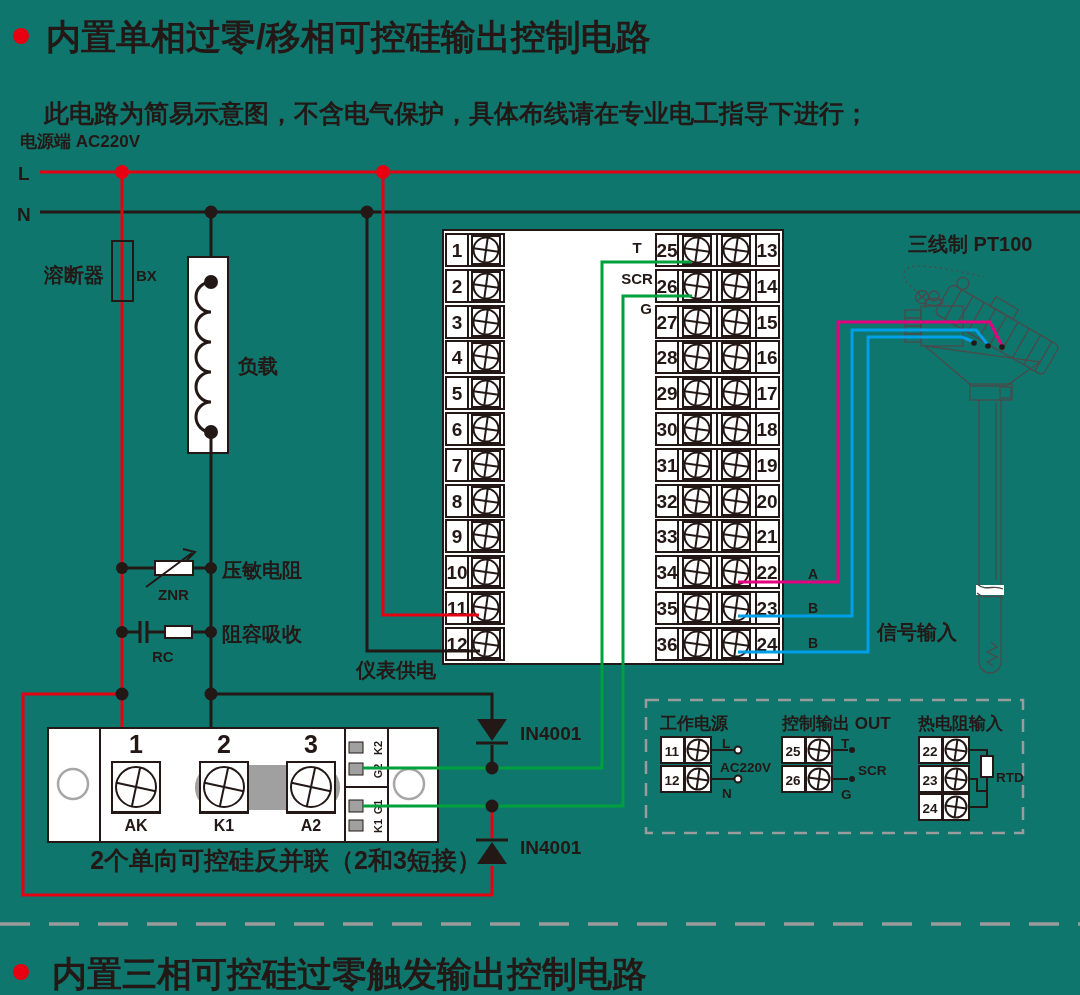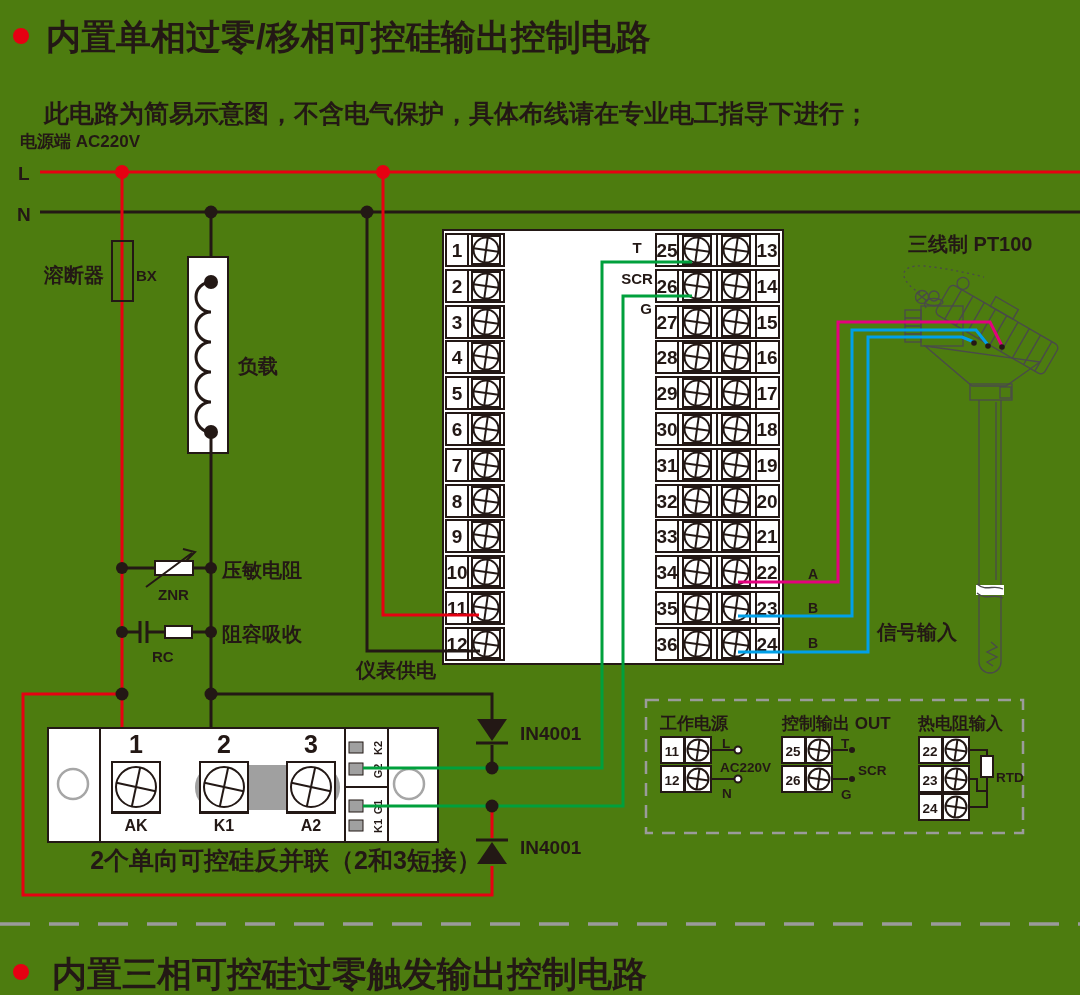--- a/index.html
+++ b/index.html
@@ -1,16 +1,16 @@
 <!DOCTYPE html>
 <html><head>
 <meta charset="utf-8">
 <style>
   html,body{margin:0;padding:0;background:#fff;}
-  .stage{position:relative;width:1080px;height:995px;background:#4d7c0f;overflow:hidden;
+  .stage{position:relative;width:1080px;height:995px;background:#0f766e;overflow:hidden;
          font-family:"Liberation Sans","DejaVu Sans",sans-serif;}
   svg text{font-family:"Liberation Sans","DejaVu Sans",sans-serif;fill:#231815;}
   .h1{font-size:35px;font-weight:bold;}
   .h2{font-size:25px;font-weight:bold;}
   .lab{font-size:20px;font-weight:bold;}
   .lab17{font-size:17px;font-weight:bold;}
   .code{font-size:15px;font-weight:bold;}
   .tn{font-size:19px;font-weight:bold;text-anchor:middle;}
   .tsg{font-size:15px;font-weight:bold;text-anchor:middle;}
   .mnum{font-size:25px;font-weight:bold;text-anchor:middle;}

